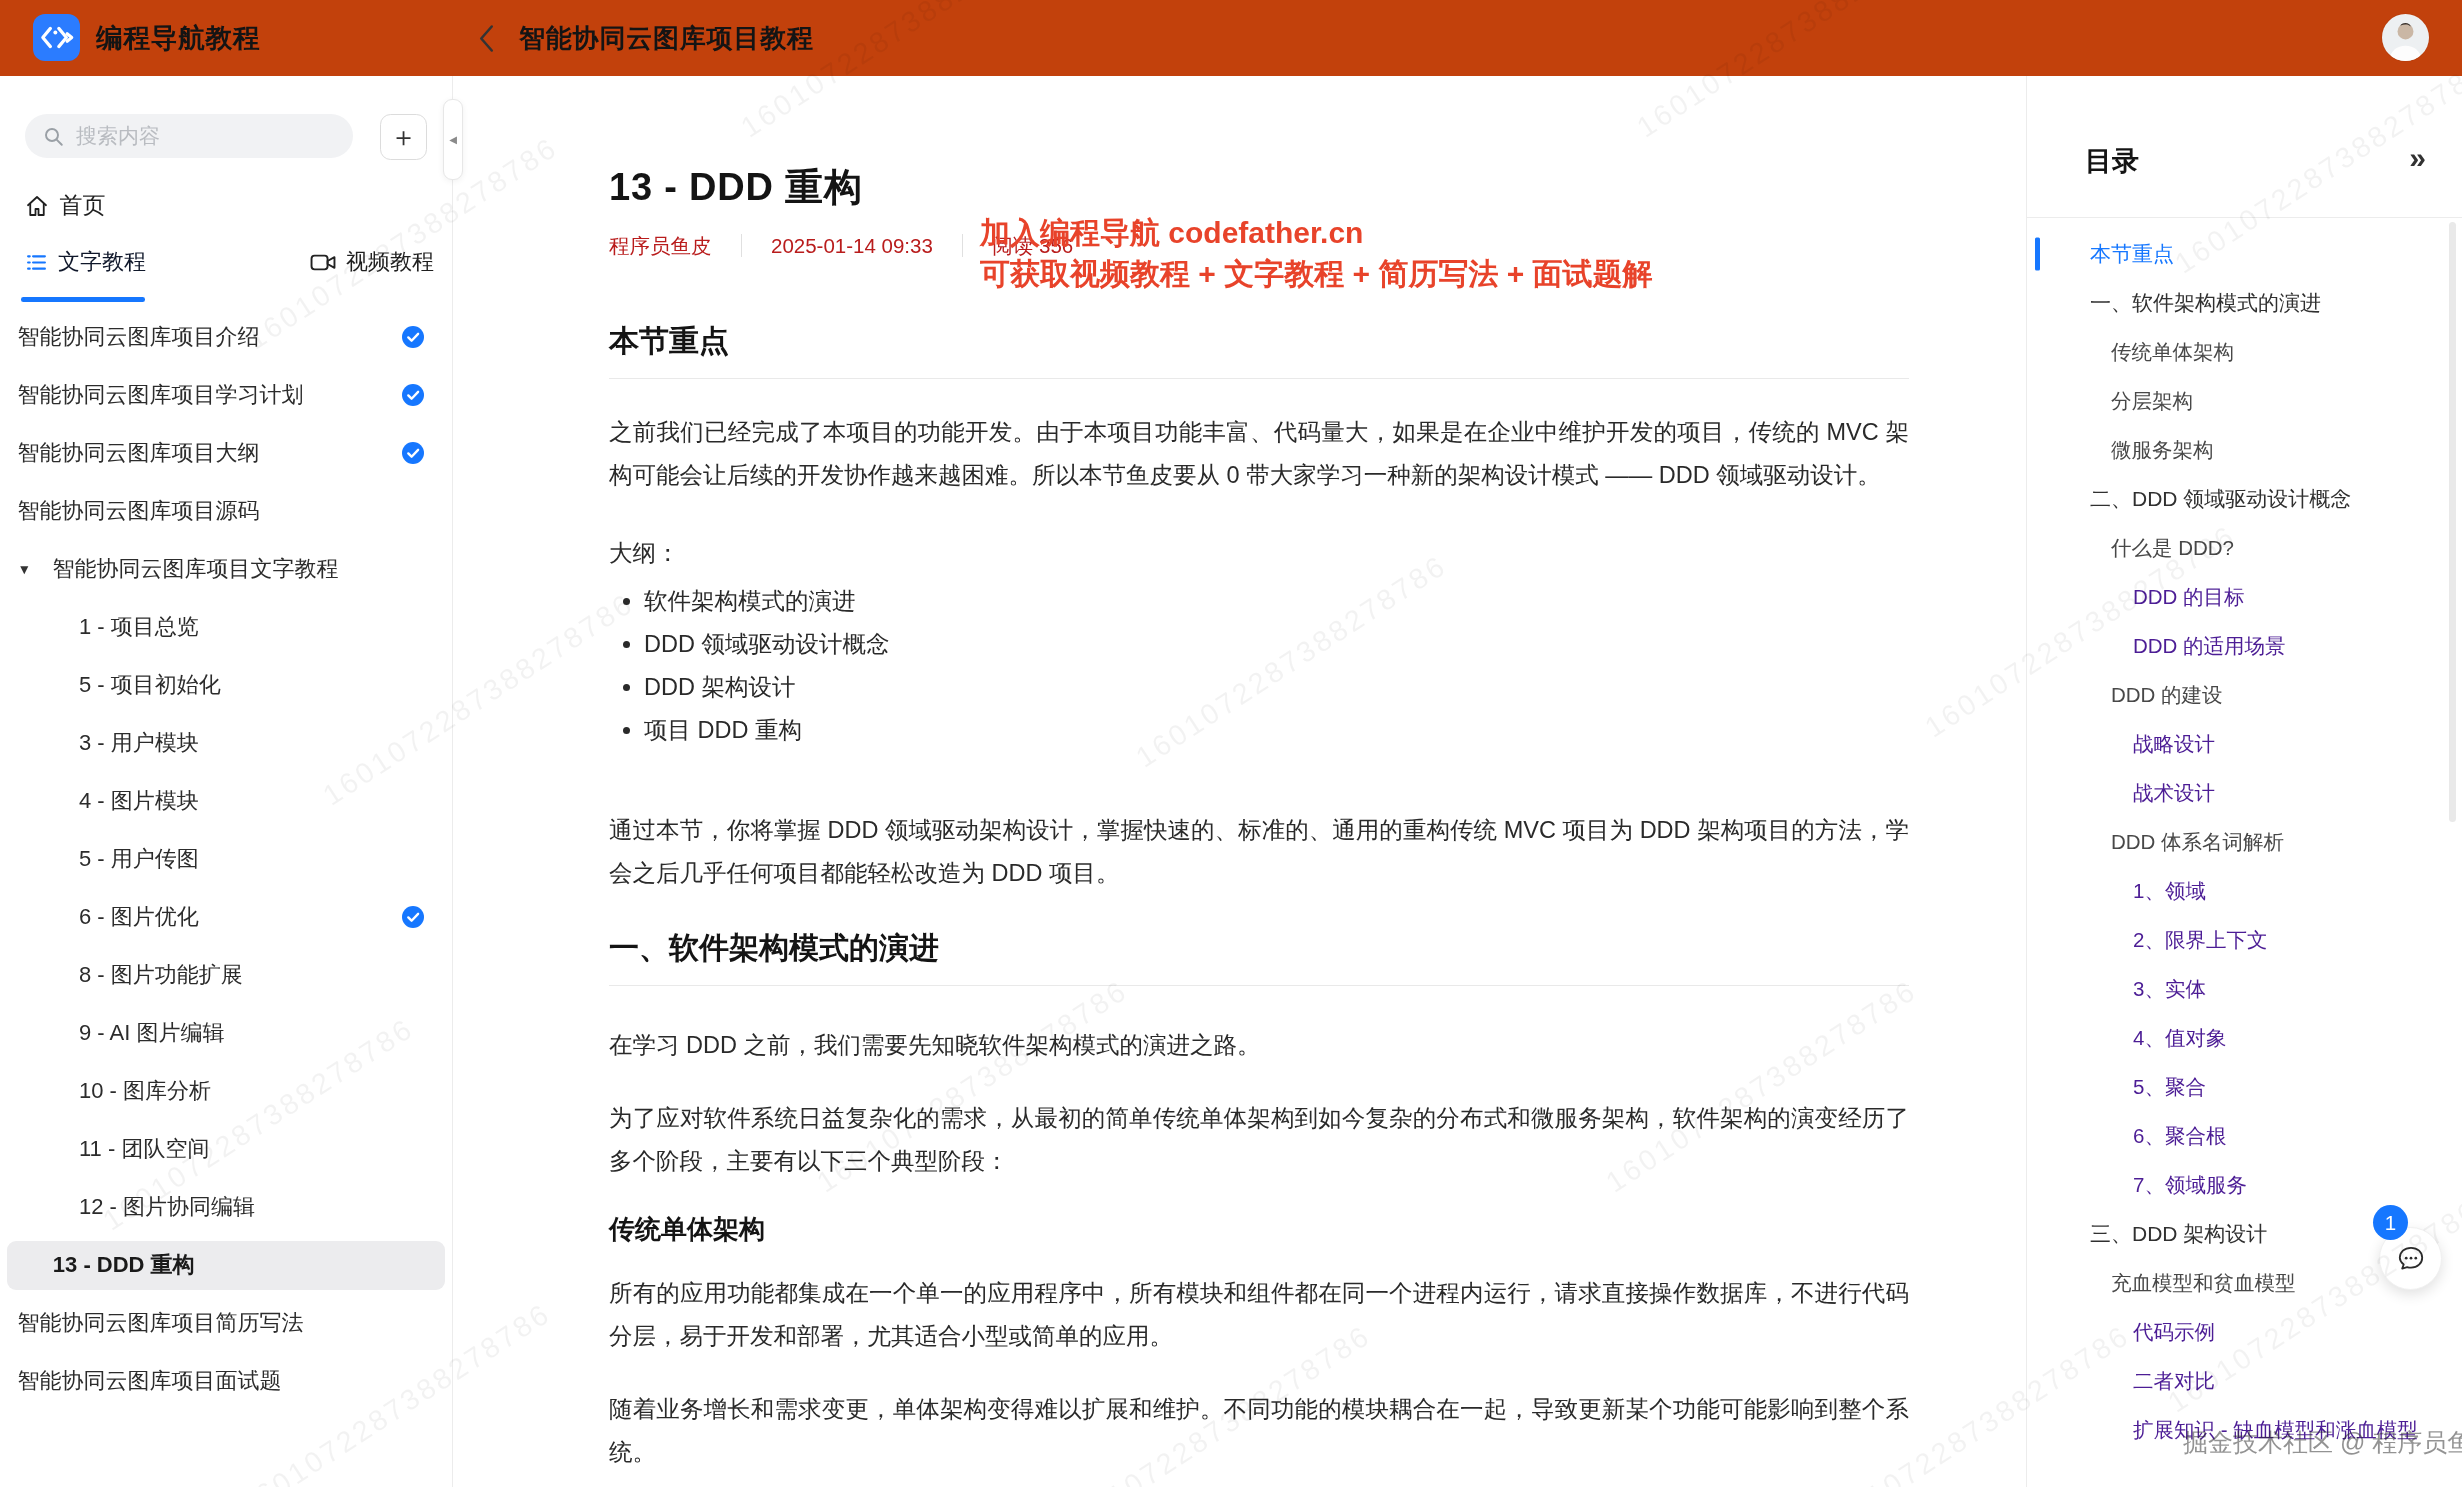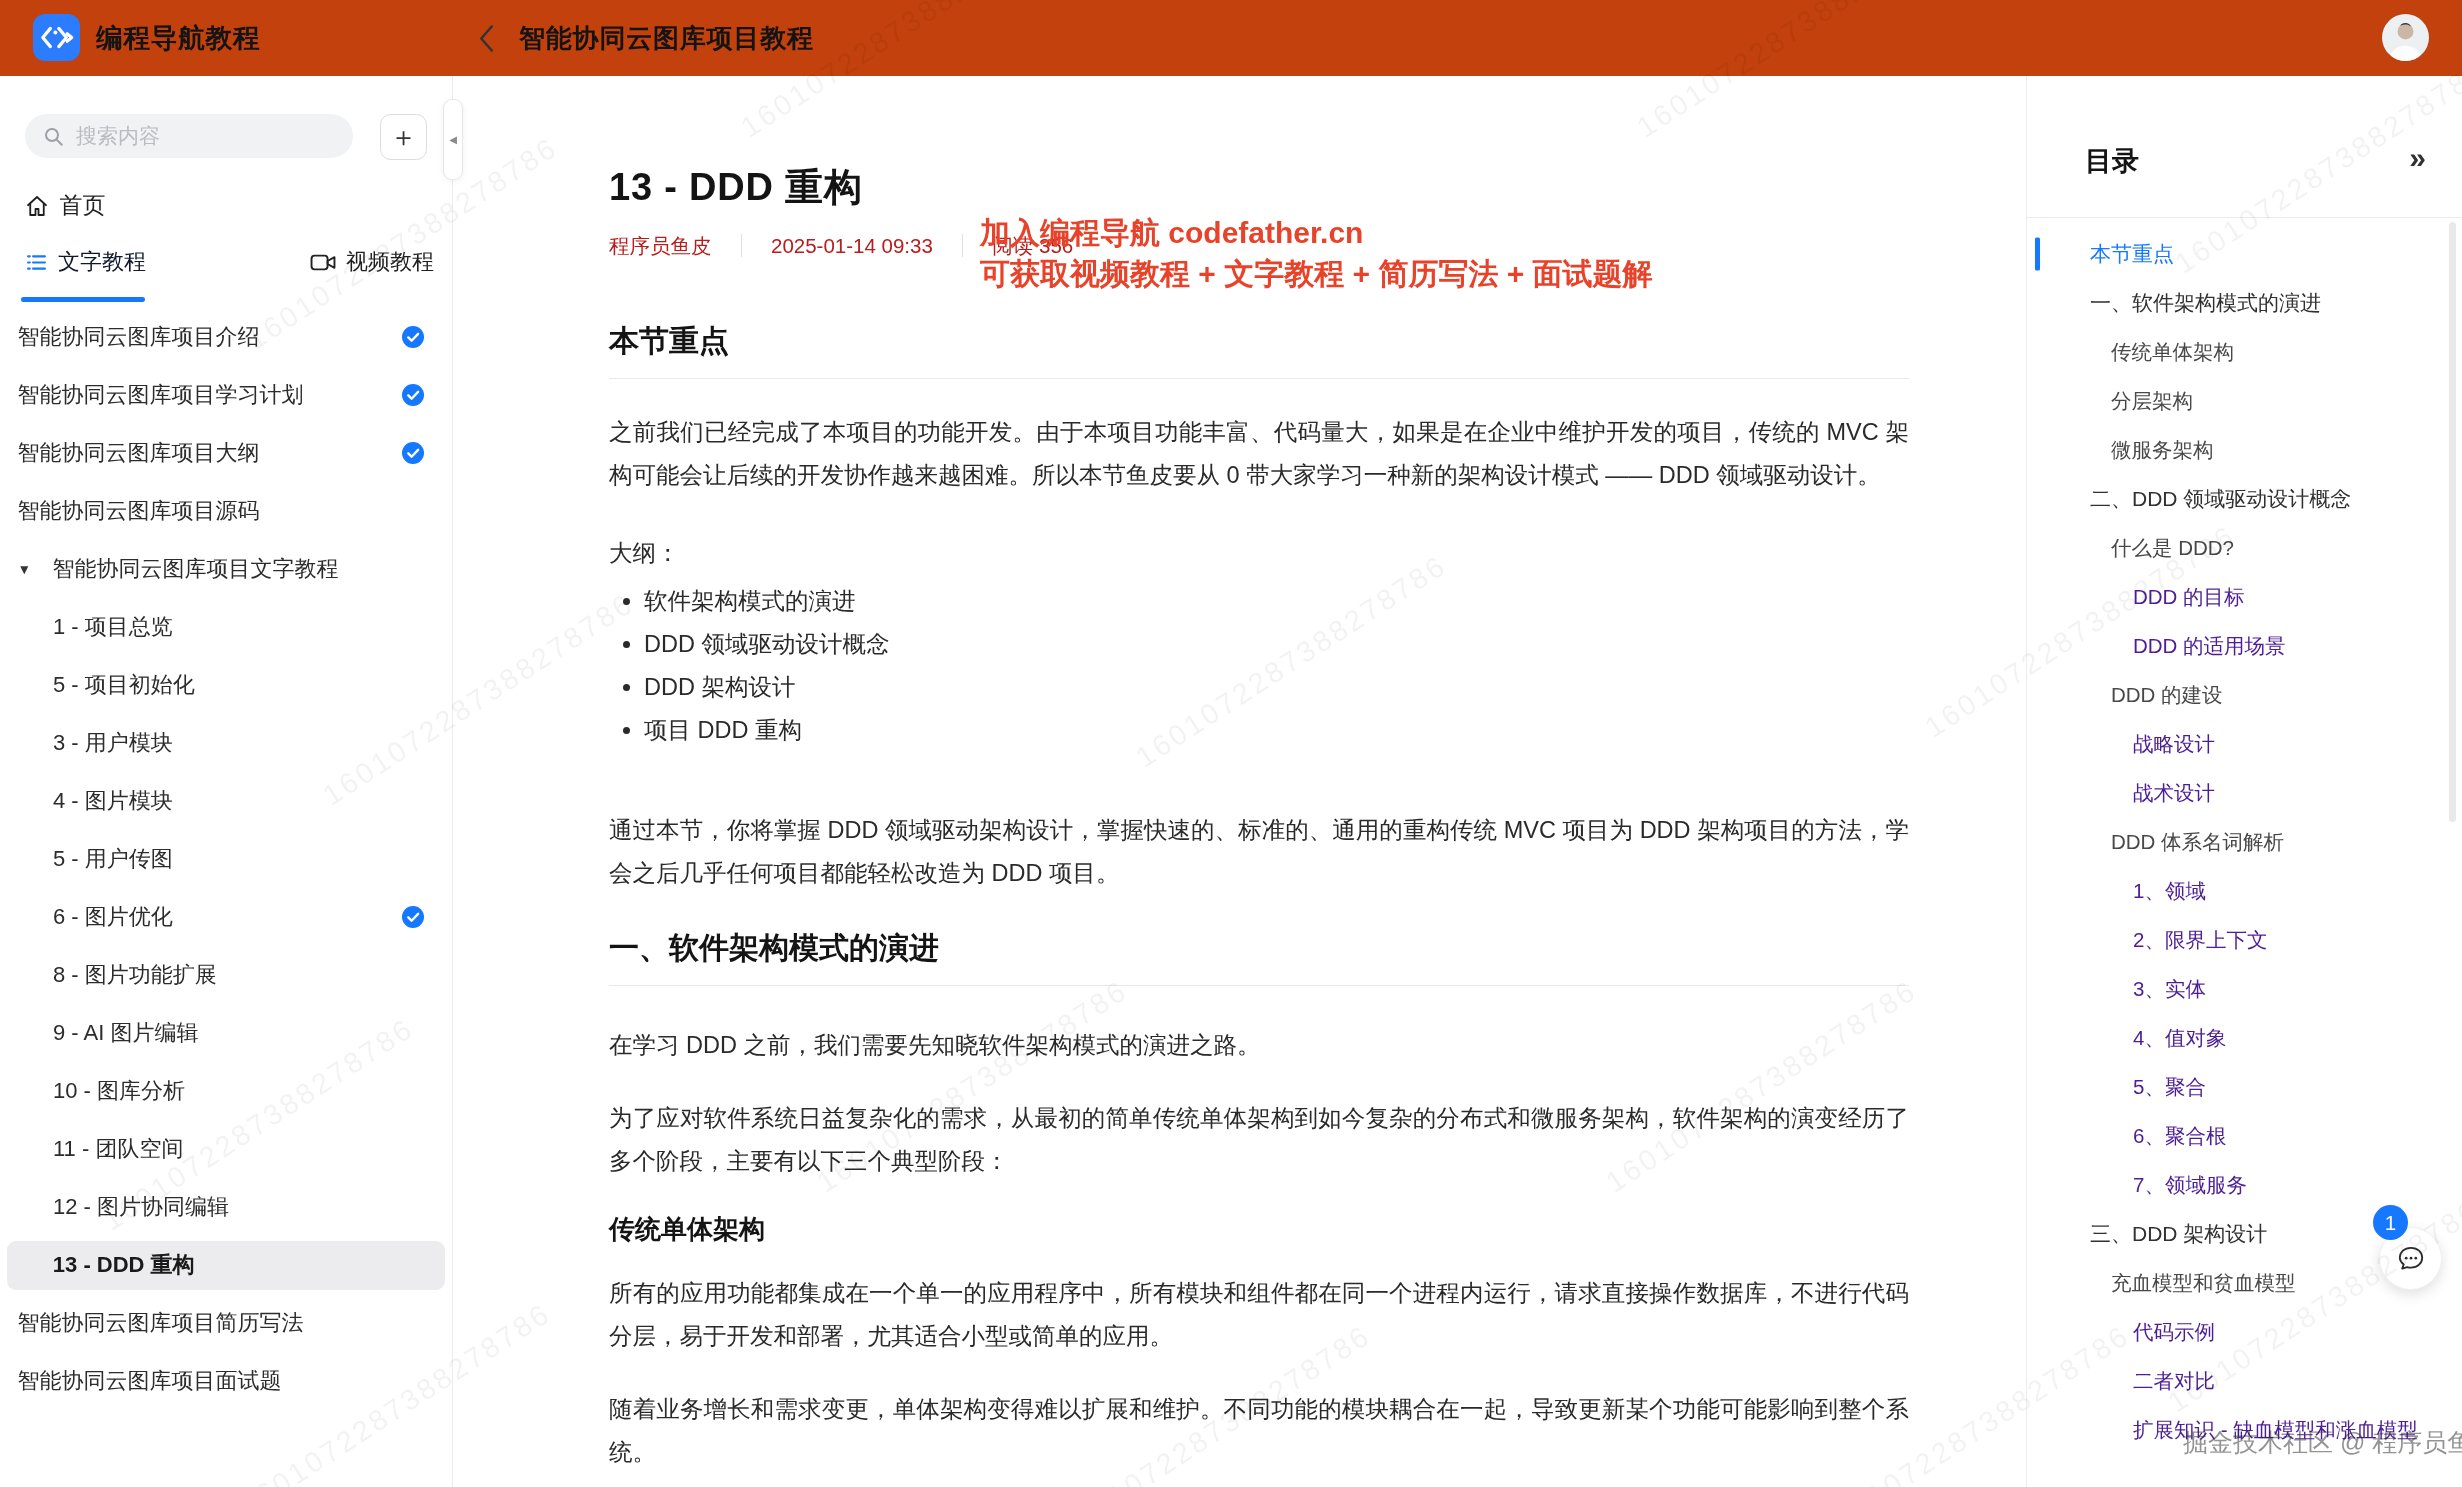--- a/index.html
+++ b/index.html
@@ -35,21 +35,21 @@
   .home-row{position:absolute;left:25px;top:114px;display:flex;align-items:center;gap:10.6px;
     font-size:23px;color:#1f1f1f;cursor:pointer}
   .tabs{position:absolute;left:0;top:171px;width:100%;height:43px}
   .tab{position:absolute;display:flex;align-items:center;gap:10px;font-size:22px;cursor:pointer}
   .tab-text{left:25px;top:0;color:#0f172a;font-weight:500}
   .tab-video{left:310px;top:0;color:#1f1f1f}
   .tab-underline{position:absolute;left:20.5px;top:50px;width:124px;height:4.6px;border-radius:2.3px;background:#1677ff}
   .nav{position:absolute;top:232px;left:0;right:0}
   .nav-row{height:58px;display:flex;align-items:center;padding-left:17.5px;position:relative;
     font-size:22px;color:#2c2c2c;cursor:pointer;box-sizing:border-box}
-  .nav-row.indent1{padding-left:53px}
+  .nav-row.indent1{padding-left:79px}
   .nav-arrow{display:none;width:35px;font-size:13.7px;color:#333;flex:0 0 35px}
   .nav-row.arrow .nav-arrow{display:block}
   .nav-label{white-space:nowrap;overflow:hidden;text-overflow:ellipsis;max-width:349px}
   .nav-check{position:absolute;right:28px;top:50%;transform:translateY(-50%);display:none;line-height:0}
   .nav-row.checked .nav-check{display:block}
   .nav-row.active{background:#ececee;border-radius:9px;margin:4.6px 6.8px;height:49px;
     padding-left:46px;font-weight:bold;color:#1a1a1a}
   
   .article{position:absolute;top:76px;left:453px;width:1573px;height:1412px;overflow:hidden;z-index:5}
   .content{position:relative;margin-left:156px;width:1300px}

